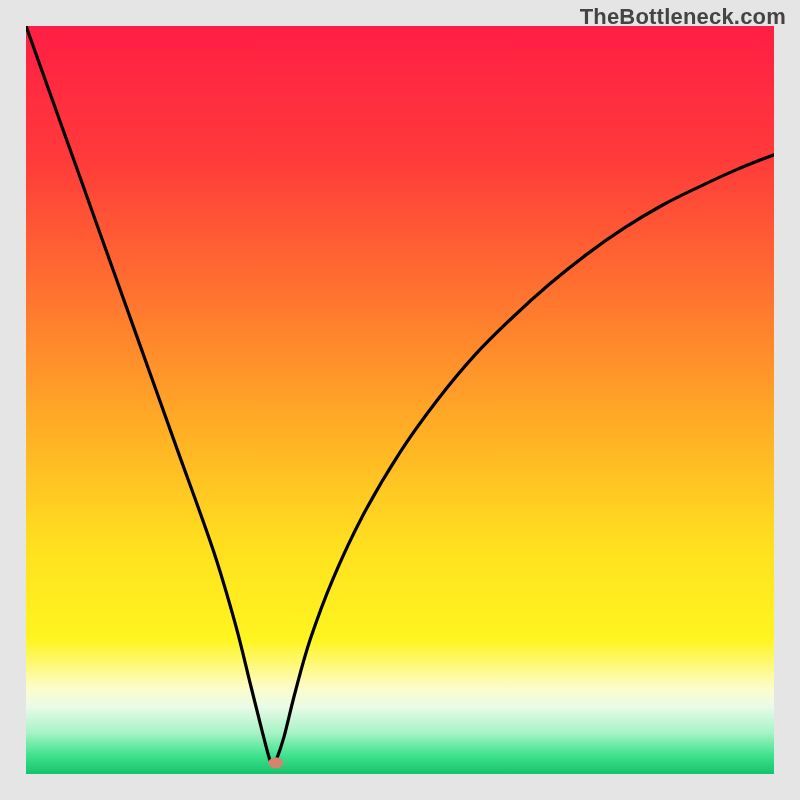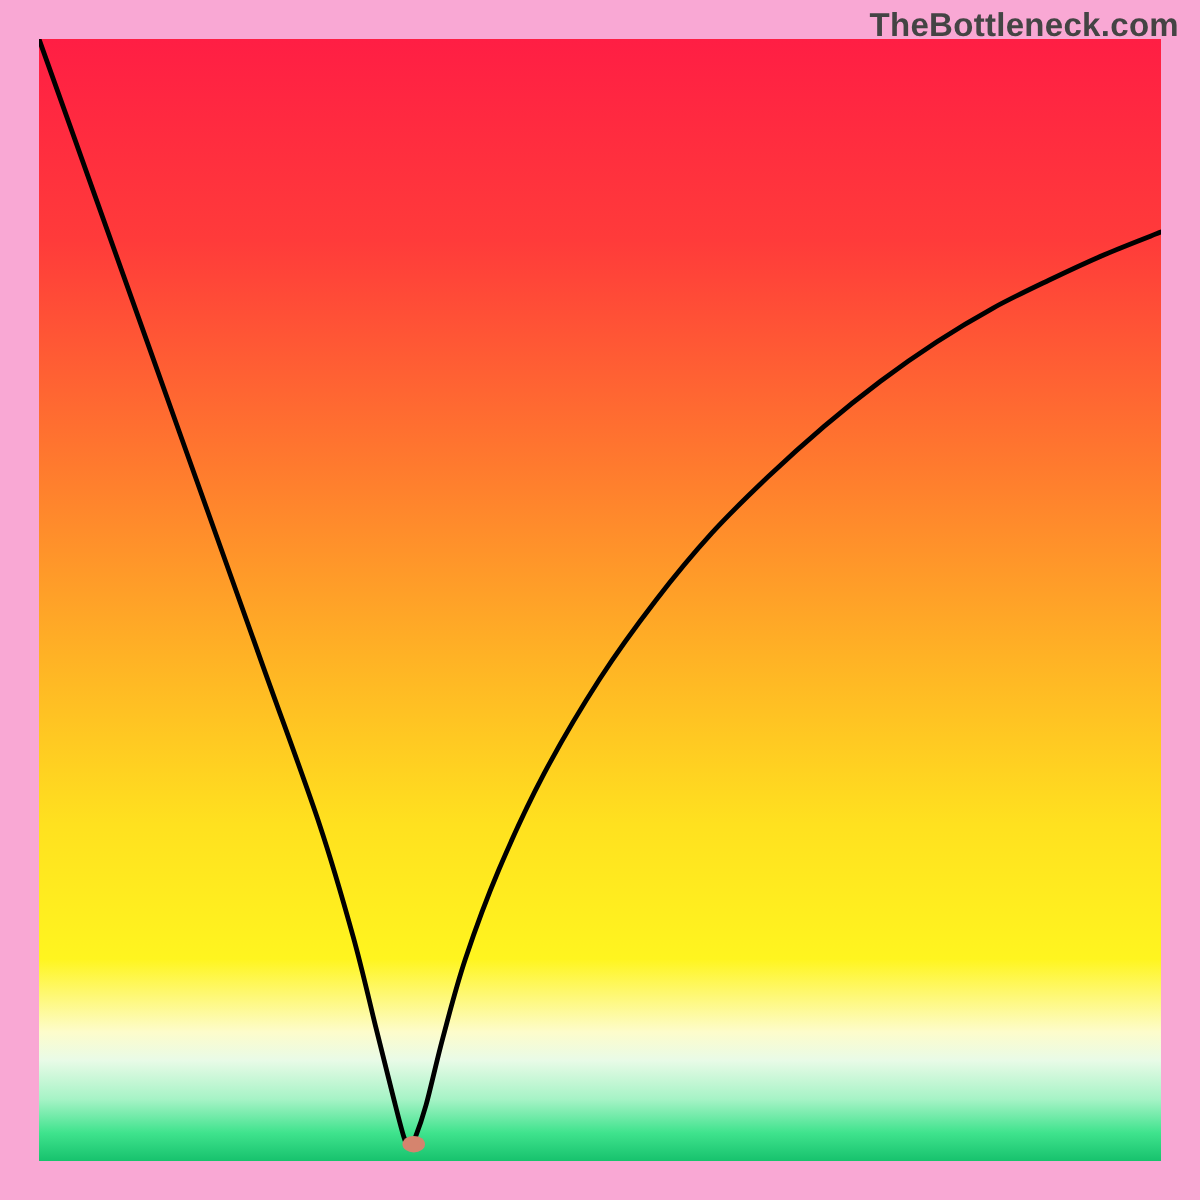--- a/index.html
+++ b/index.html
@@ -10,21 +10,21 @@
     height: 800px;
     overflow: hidden;
     font-family: Arial, Helvetica, sans-serif;
   }
   .frame {
     position: absolute;
     top: 0;
     left: 0;
     width: 800px;
     height: 800px;
-    background: #f9a8d4;
+    background: #e5e5e5;
   }
   .watermark {
     position: absolute;
     top: 4px;
     right: 14px;
     color: #444;
     font-size: 22px;
     font-weight: 600;
     letter-spacing: 0.2px;
     user-select: none;

